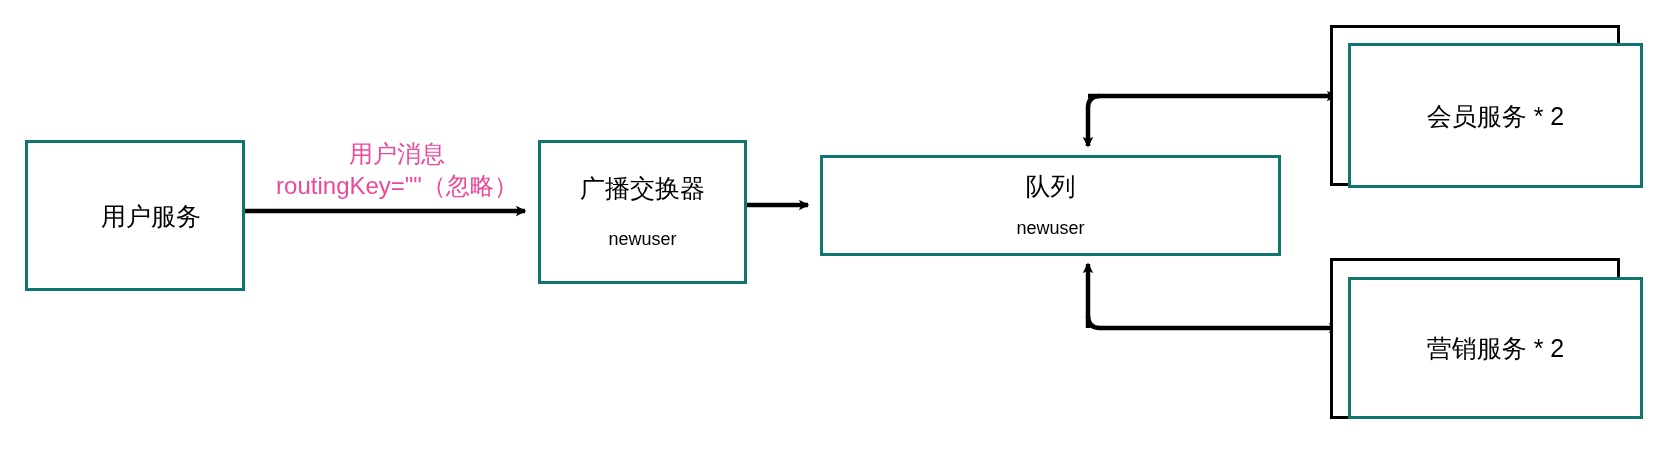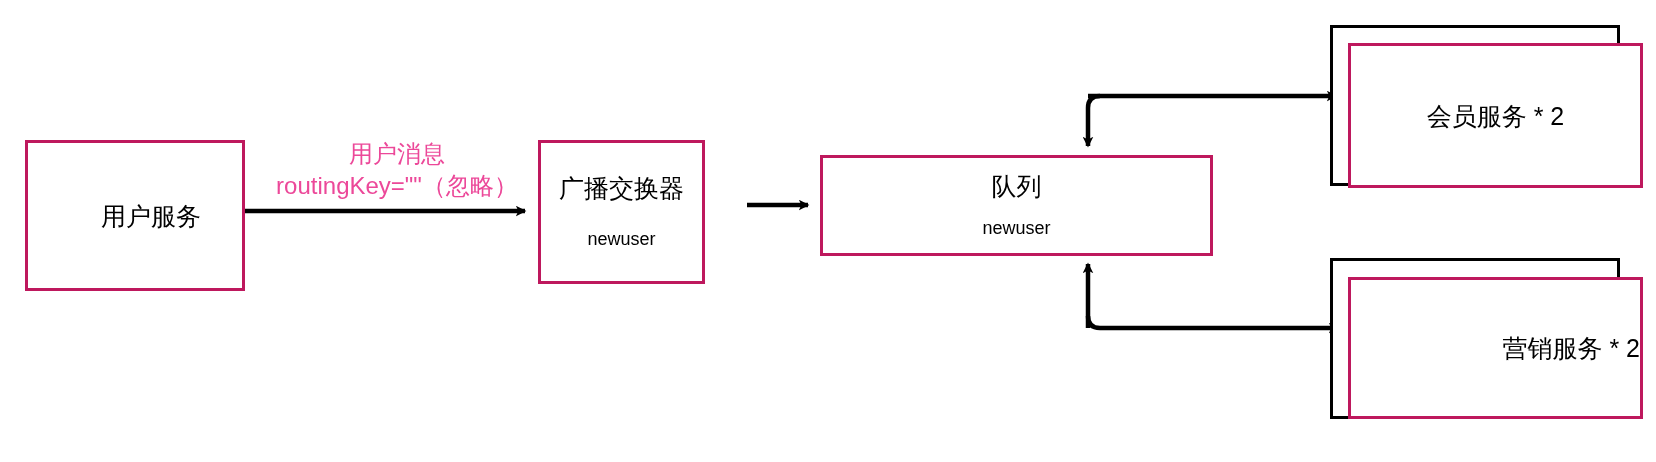--- a/index.html
+++ b/index.html
@@ -24,21 +24,21 @@
     left: 0;
     top: 0;
     width: 1656px;
     height: 462px;
     pointer-events: none;
   }
   .node {
     position: absolute;
     box-sizing: border-box;
     background: #ffffff;
-    border: 3px solid #be185d;
+    border: 3px solid #0f766e;
     display: flex;
     flex-direction: column;
     align-items: center;
     justify-content: center;
     text-align: center;
     line-height: 1.28;
   }
   .node .l1 {
     font-size: 25px;
   }
@@ -55,28 +55,28 @@
     position: absolute;
     text-align: center;
     font-size: 24px;
     line-height: 1.32;
     color: #ec4899;
     white-space: nowrap;
   }
 
   
   #node-user-service    { left: 25px;   top: 140px; width: 220px; height: 151px; padding-left: 32px; }
-  #node-exchange        { left: 538px;  top: 140px; width: 167px; height: 144px; gap: 24px; }
-  #node-queue           { left: 820px;  top: 155px; width: 393px; height: 101px; gap: 15px; }
+  #node-exchange        { left: 538px;  top: 140px; width: 209px; height: 144px; gap: 24px; }
+  #node-queue           { left: 820px;  top: 155px; width: 461px; height: 101px; gap: 15px; }
 
   #member-back          { left: 1330px; top: 25px;  width: 290px; height: 161px; }
   #node-member-service  { left: 1348px; top: 43px;  width: 295px; height: 145px; }
 
   #marketing-back       { left: 1330px; top: 258px; width: 290px; height: 161px; }
-  #node-marketing-service { left: 1348px; top: 277px; width: 295px; height: 142px; align-items: flex-end; }
+  #node-marketing-service { left: 1348px; top: 277px; width: 295px; height: 142px; }
 
   #label-user-message   { left: 262px;  top: 138px; width: 270px; }
 </style>
 </head>
 <body>
 
 <div id="canvas">
 
   <svg id="wires" viewBox="0 0 1656 462" width="1656" height="462" xmlns="http://www.w3.org/2000/svg">
     <defs>

